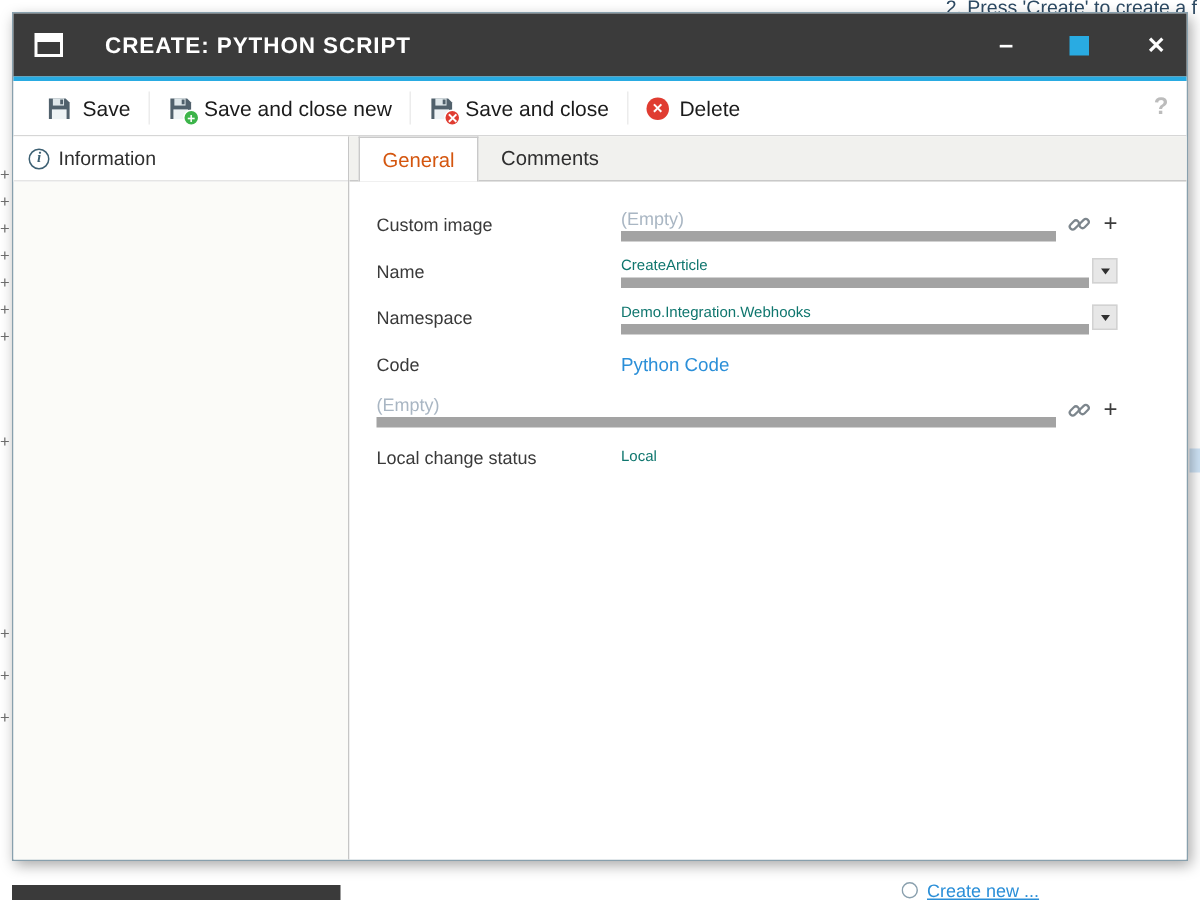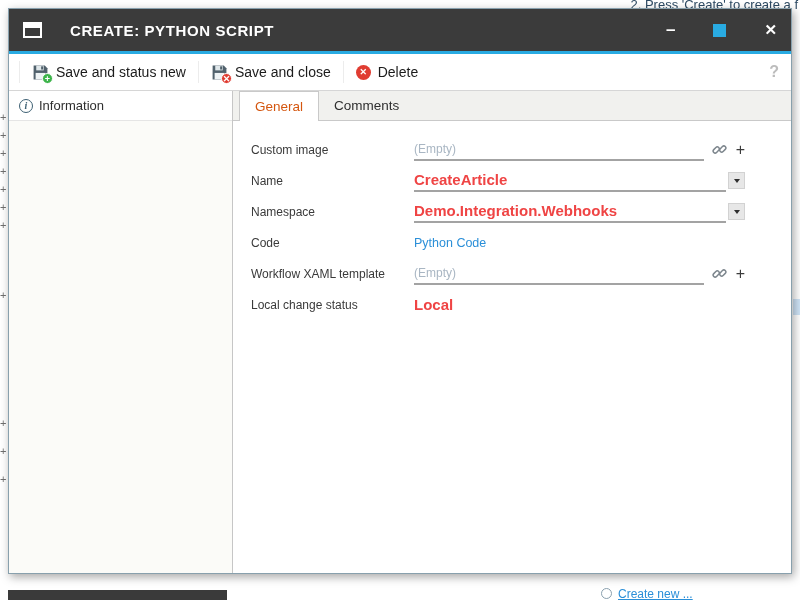--- a/index.html
+++ b/index.html
@@ -123,22 +123,22 @@
     background: #fff; border: 1px solid #c9c9c9; border-bottom: none;
     color: #d4560f; margin-bottom: -1px; height: 30px; line-height: 30px;
   }
   .tab.inactive { color: #2f2f2f; }
 
   
   .form { padding: 13px 46px 0 18px; }
   .frow { display: flex; align-items: center; min-height: 31px; }
   .flabel { width: 163px; flex-shrink: 0; font-size: 12px; color: #3a3a3a; }
   .fvalue { flex: 1; display: flex; align-items: center; min-height: 22px; min-width: 0; }
-  .fvalue.underlined { border-bottom: 2px solid #a3a3a3; }
-  .val-bold  { font-size: 15px; font-weight: 700; color: #ef4444; }
+  .fvalue.underlined { border-bottom: 7px solid #a3a3a3; }
+  .val-bold  { font-size: 10px; font-weight: 400; color: #0f766e; }
   .val-empty { font-size: 12px; color: #a9b6c3; }
   .val-link  { font-size: 12.5px; color: #2b8fd8; cursor: pointer; }
   .row-controls { display: flex; align-items: center; gap: 9px; margin-left: 8px; flex-shrink: 0; }
   .plus-btn { font-size: 16px; color: #3c3c3c; line-height: 1; cursor: pointer; }
   .chain { display: flex; cursor: pointer; }
   .dd-btn {
     width: 17px; height: 17px; margin-left: 2px; flex-shrink: 0;
     background: #e7e7e7; border: 1px solid #d2d2d2;
     display: flex; align-items: center; justify-content: center; cursor: pointer;
   }
@@ -182,33 +182,44 @@
     <div class="win-controls">
       <span class="wc-min">–</span>
       <span class="wc-max"></span>
       <span class="wc-close">✕</span>
     </div>
   </div>
 
   <div class="accent"></div>
 
   <div class="toolbar">
+    <div class="tool-item">
+      <span class="icon-wrap">
+        <svg viewBox="0 0 16 16" width="17" height="17">
+          <path d="M1.5 1.5 H12 L14.5 4 V14.5 H1.5 Z" fill="#51616c"></path>
+          <rect x="4" y="1.5" width="7" height="4.5" fill="#dfe7ea"></rect>
+          <rect x="8.6" y="2.2" width="1.8" height="3" fill="#51616c"></rect>
+          <rect x="3.4" y="8.4" width="9.2" height="6.1" fill="#eef3f5"></rect>
+        </svg>
+      </span>
+      <span>Save</span>
+    </div>
     <div class="tool-sep"></div>
 
     <div class="tool-item">
       <span class="icon-wrap">
         <svg viewBox="0 0 16 16" width="17" height="17">
           <path d="M1.5 1.5 H12 L14.5 4 V14.5 H1.5 Z" fill="#51616c"></path>
           <rect x="4" y="1.5" width="7" height="4.5" fill="#dfe7ea"></rect>
           <rect x="8.6" y="2.2" width="1.8" height="3" fill="#51616c"></rect>
           <rect x="3.4" y="8.4" width="9.2" height="6.1" fill="#eef3f5"></rect>
         </svg>
         <span class="badge green">+</span>
       </span>
-      <span>Save and status new</span>
+      <span>Save and close new</span>
     </div>
     <div class="tool-sep"></div>
 
     <div class="tool-item">
       <span class="icon-wrap">
         <svg viewBox="0 0 16 16" width="17" height="17">
           <path d="M1.5 1.5 H12 L14.5 4 V14.5 H1.5 Z" fill="#51616c"></path>
           <rect x="4" y="1.5" width="7" height="4.5" fill="#dfe7ea"></rect>
           <rect x="8.6" y="2.2" width="1.8" height="3" fill="#51616c"></rect>
           <rect x="3.4" y="8.4" width="9.2" height="6.1" fill="#eef3f5"></rect>
@@ -283,21 +294,20 @@
         </div>
 
         <div class="frow">
           <div class="flabel">Code</div>
           <div class="fvalue">
             <a class="val-link">Python Code</a>
           </div>
         </div>
 
         <div class="frow">
-          <div class="flabel">Workflow XAML template</div>
           <div class="fvalue underlined">
             <span class="val-empty">(Empty)</span>
           </div>
           <div class="row-controls">
             <span class="chain">
               <svg viewBox="0 0 16 16" width="15" height="15">
                 <g fill="none" stroke="#7d868d" stroke-width="1.6">
                   <rect x="0.8" y="6.4" width="7.4" height="4.2" rx="2.1" transform="rotate(-45 4.5 8.5)"></rect>
                   <rect x="7.8" y="5.4" width="7.4" height="4.2" rx="2.1" transform="rotate(-45 11.5 7.5)"></rect>
                 </g>

